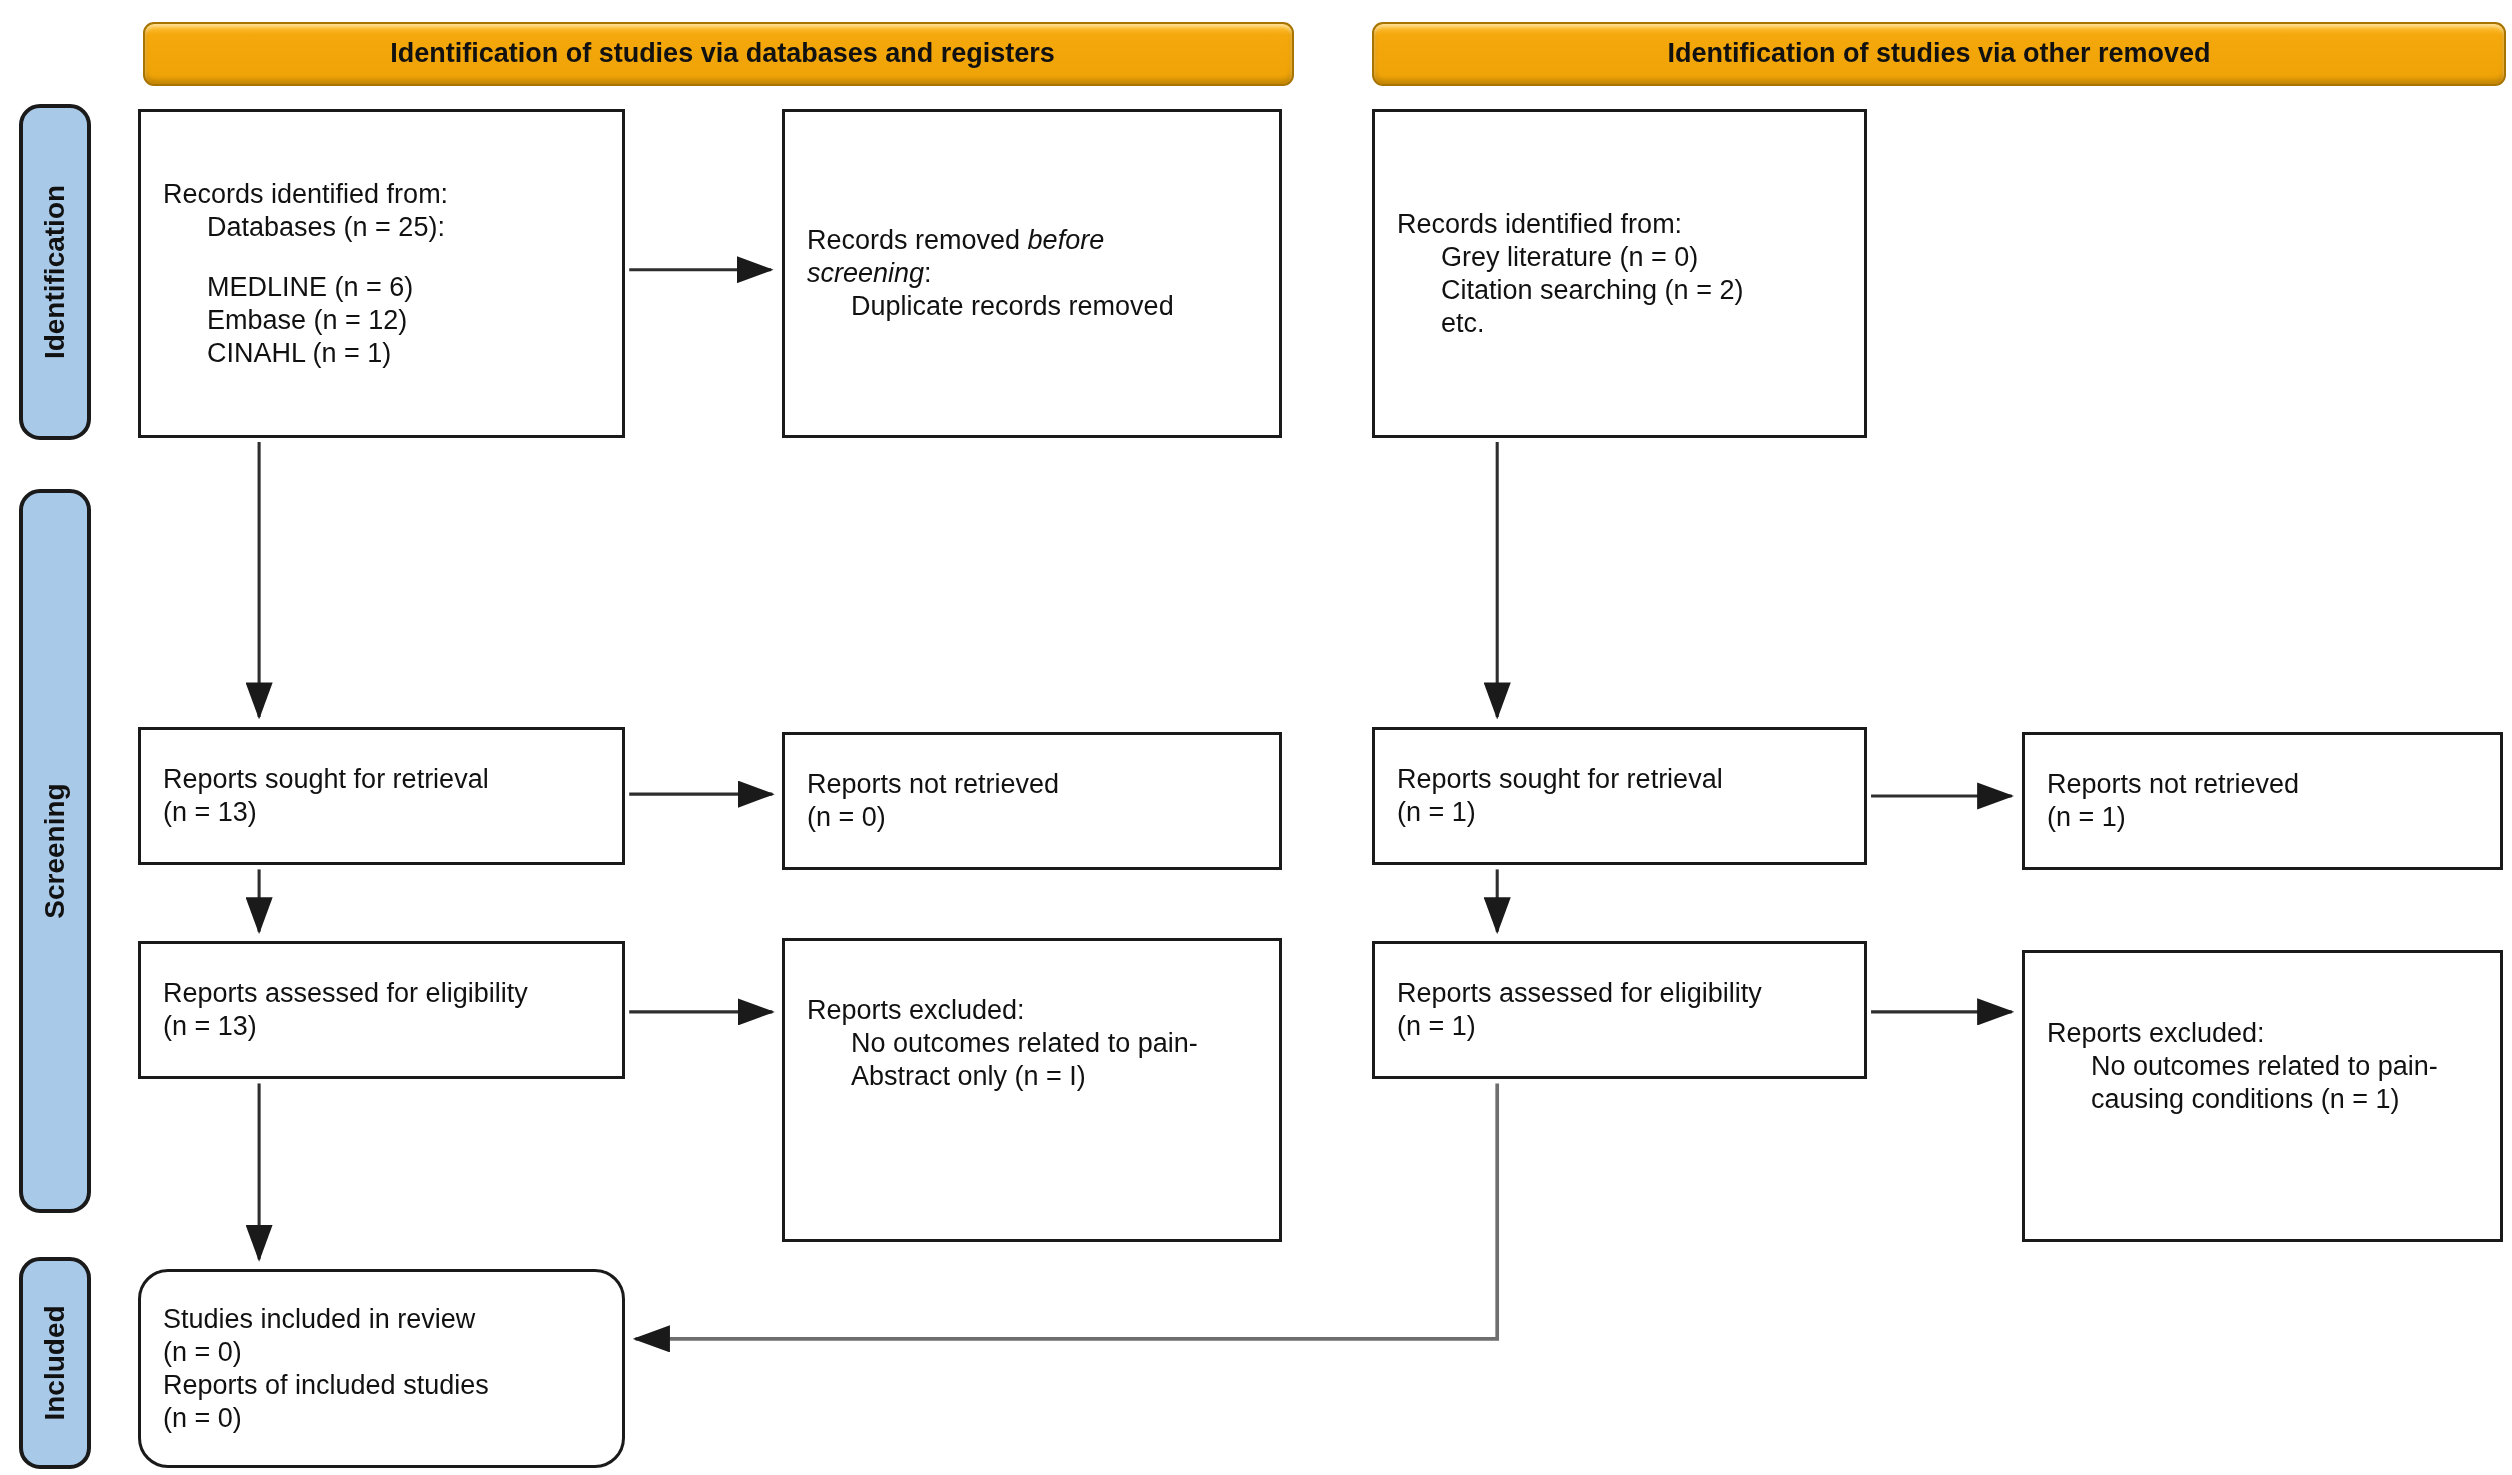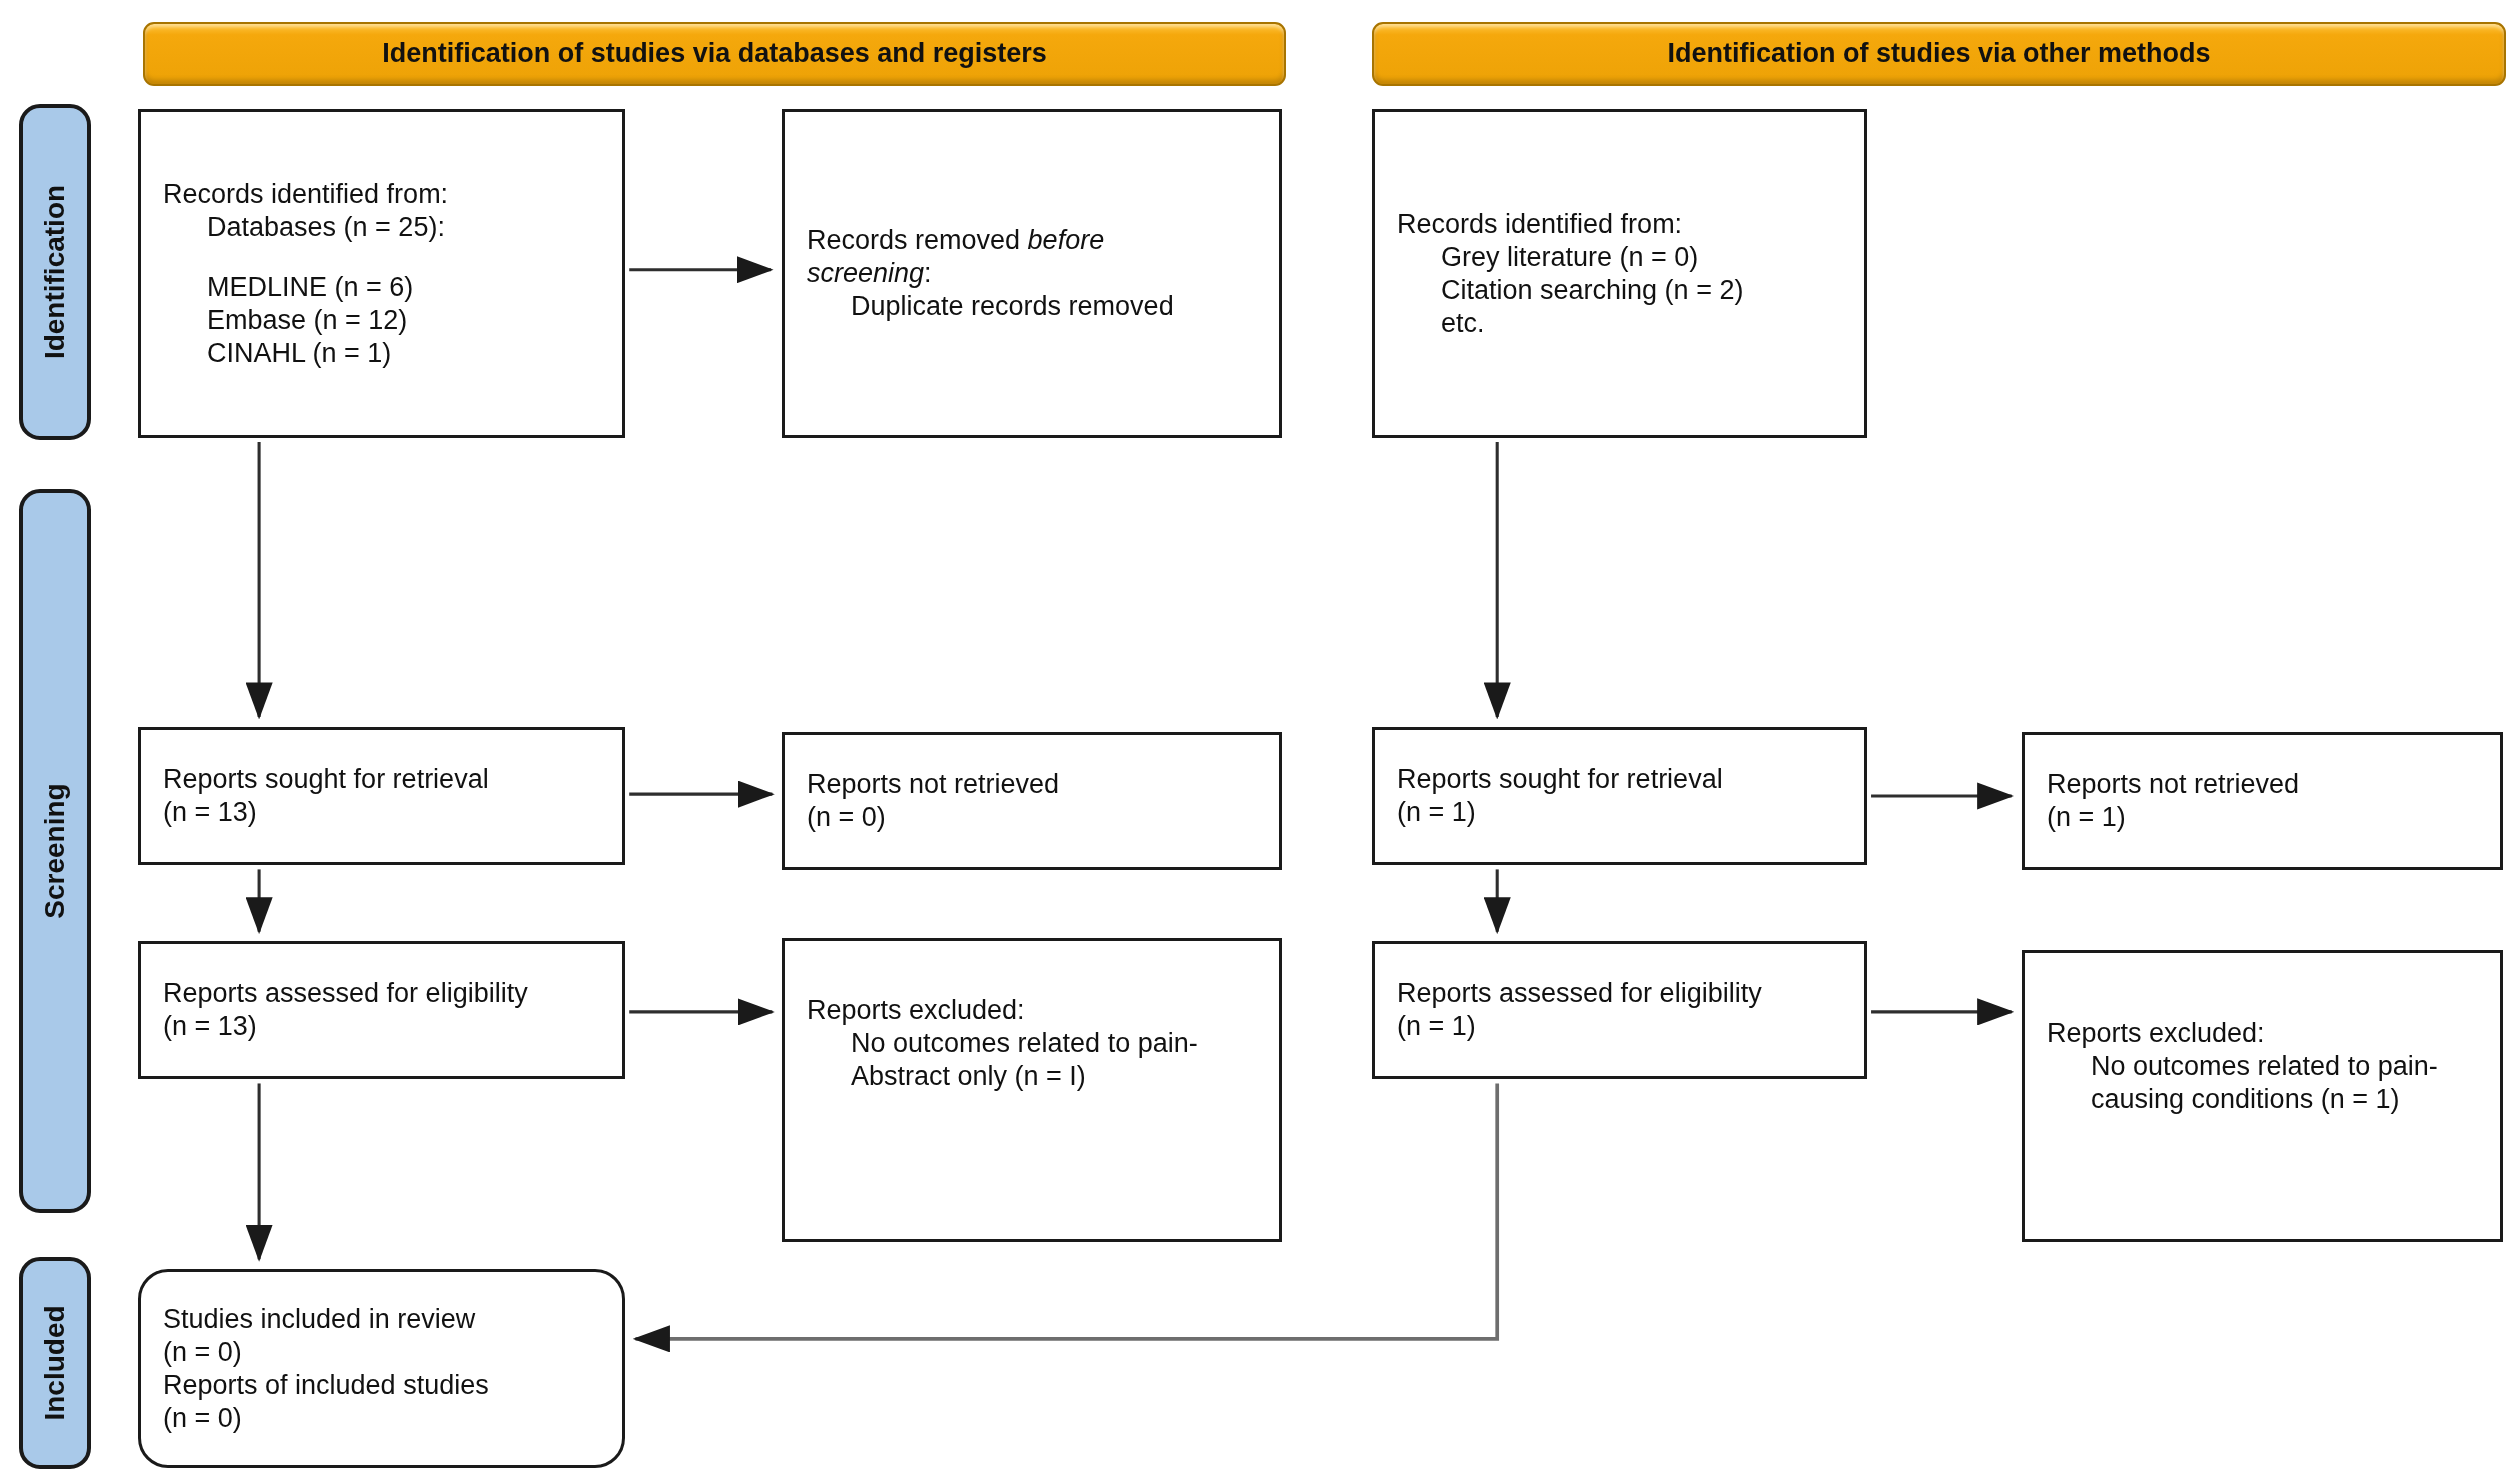--- a/index.html
+++ b/index.html
@@ -55,22 +55,22 @@
     <path d="M420,1409 V1510" stroke="#2E2E2E" stroke-width="5" fill="none" marker-end="url(#ah)"></path>
     <path d="M1020,1640 H1252" stroke="#2E2E2E" stroke-width="5" fill="none" marker-end="url(#ah)"></path>
     <path d="M420,1756 V2041" stroke="#2E2E2E" stroke-width="5" fill="none" marker-end="url(#ah)"></path>
     <path d="M2427,716 V1162" stroke="#2E2E2E" stroke-width="5" fill="none" marker-end="url(#ah)"></path>
     <path d="M3033,1290 H3261" stroke="#2E2E2E" stroke-width="5" fill="none" marker-end="url(#ah)"></path>
     <path d="M2427,1409 V1510" stroke="#2E2E2E" stroke-width="5" fill="none" marker-end="url(#ah)"></path>
     <path d="M3033,1640 H3261" stroke="#2E2E2E" stroke-width="5" fill="none" marker-end="url(#ah)"></path>
     <path d="M2427,1756 V2170 H1030" stroke="#6E6E6E" stroke-width="6" fill="none" marker-end="url(#ah)"></path>
   </svg>
 
-  <div class="banner" style="left:143px;top:21.6px;width:1139px;height:60px;">Identification of studies via databases and registers</div>
-  <div class="banner" style="left:1372px;top:21.6px;width:1130px;height:60px;">Identification of studies via other methods</div>
+  <div class="banner" style="left:143px;top:21.6px;width:1139px;height:60px;padding-left:8px;">Identification of studies via databases and registers</div>
+  <div class="banner" style="left:1372px;top:21.6px;width:1130px;height:60px;">Identification of studies via other removed</div>
 
   <div class="stage" style="left:19px;top:104px;width:72px;height:336px;">
     <span>Identification</span>
   </div>
   <div class="stage" style="left:19px;top:489px;width:72px;height:724px;">
     <span>Screening</span>
   </div>
   <div class="stage" style="left:19px;top:1257px;width:72px;height:212px;">
     <span>Included</span>
   </div>

